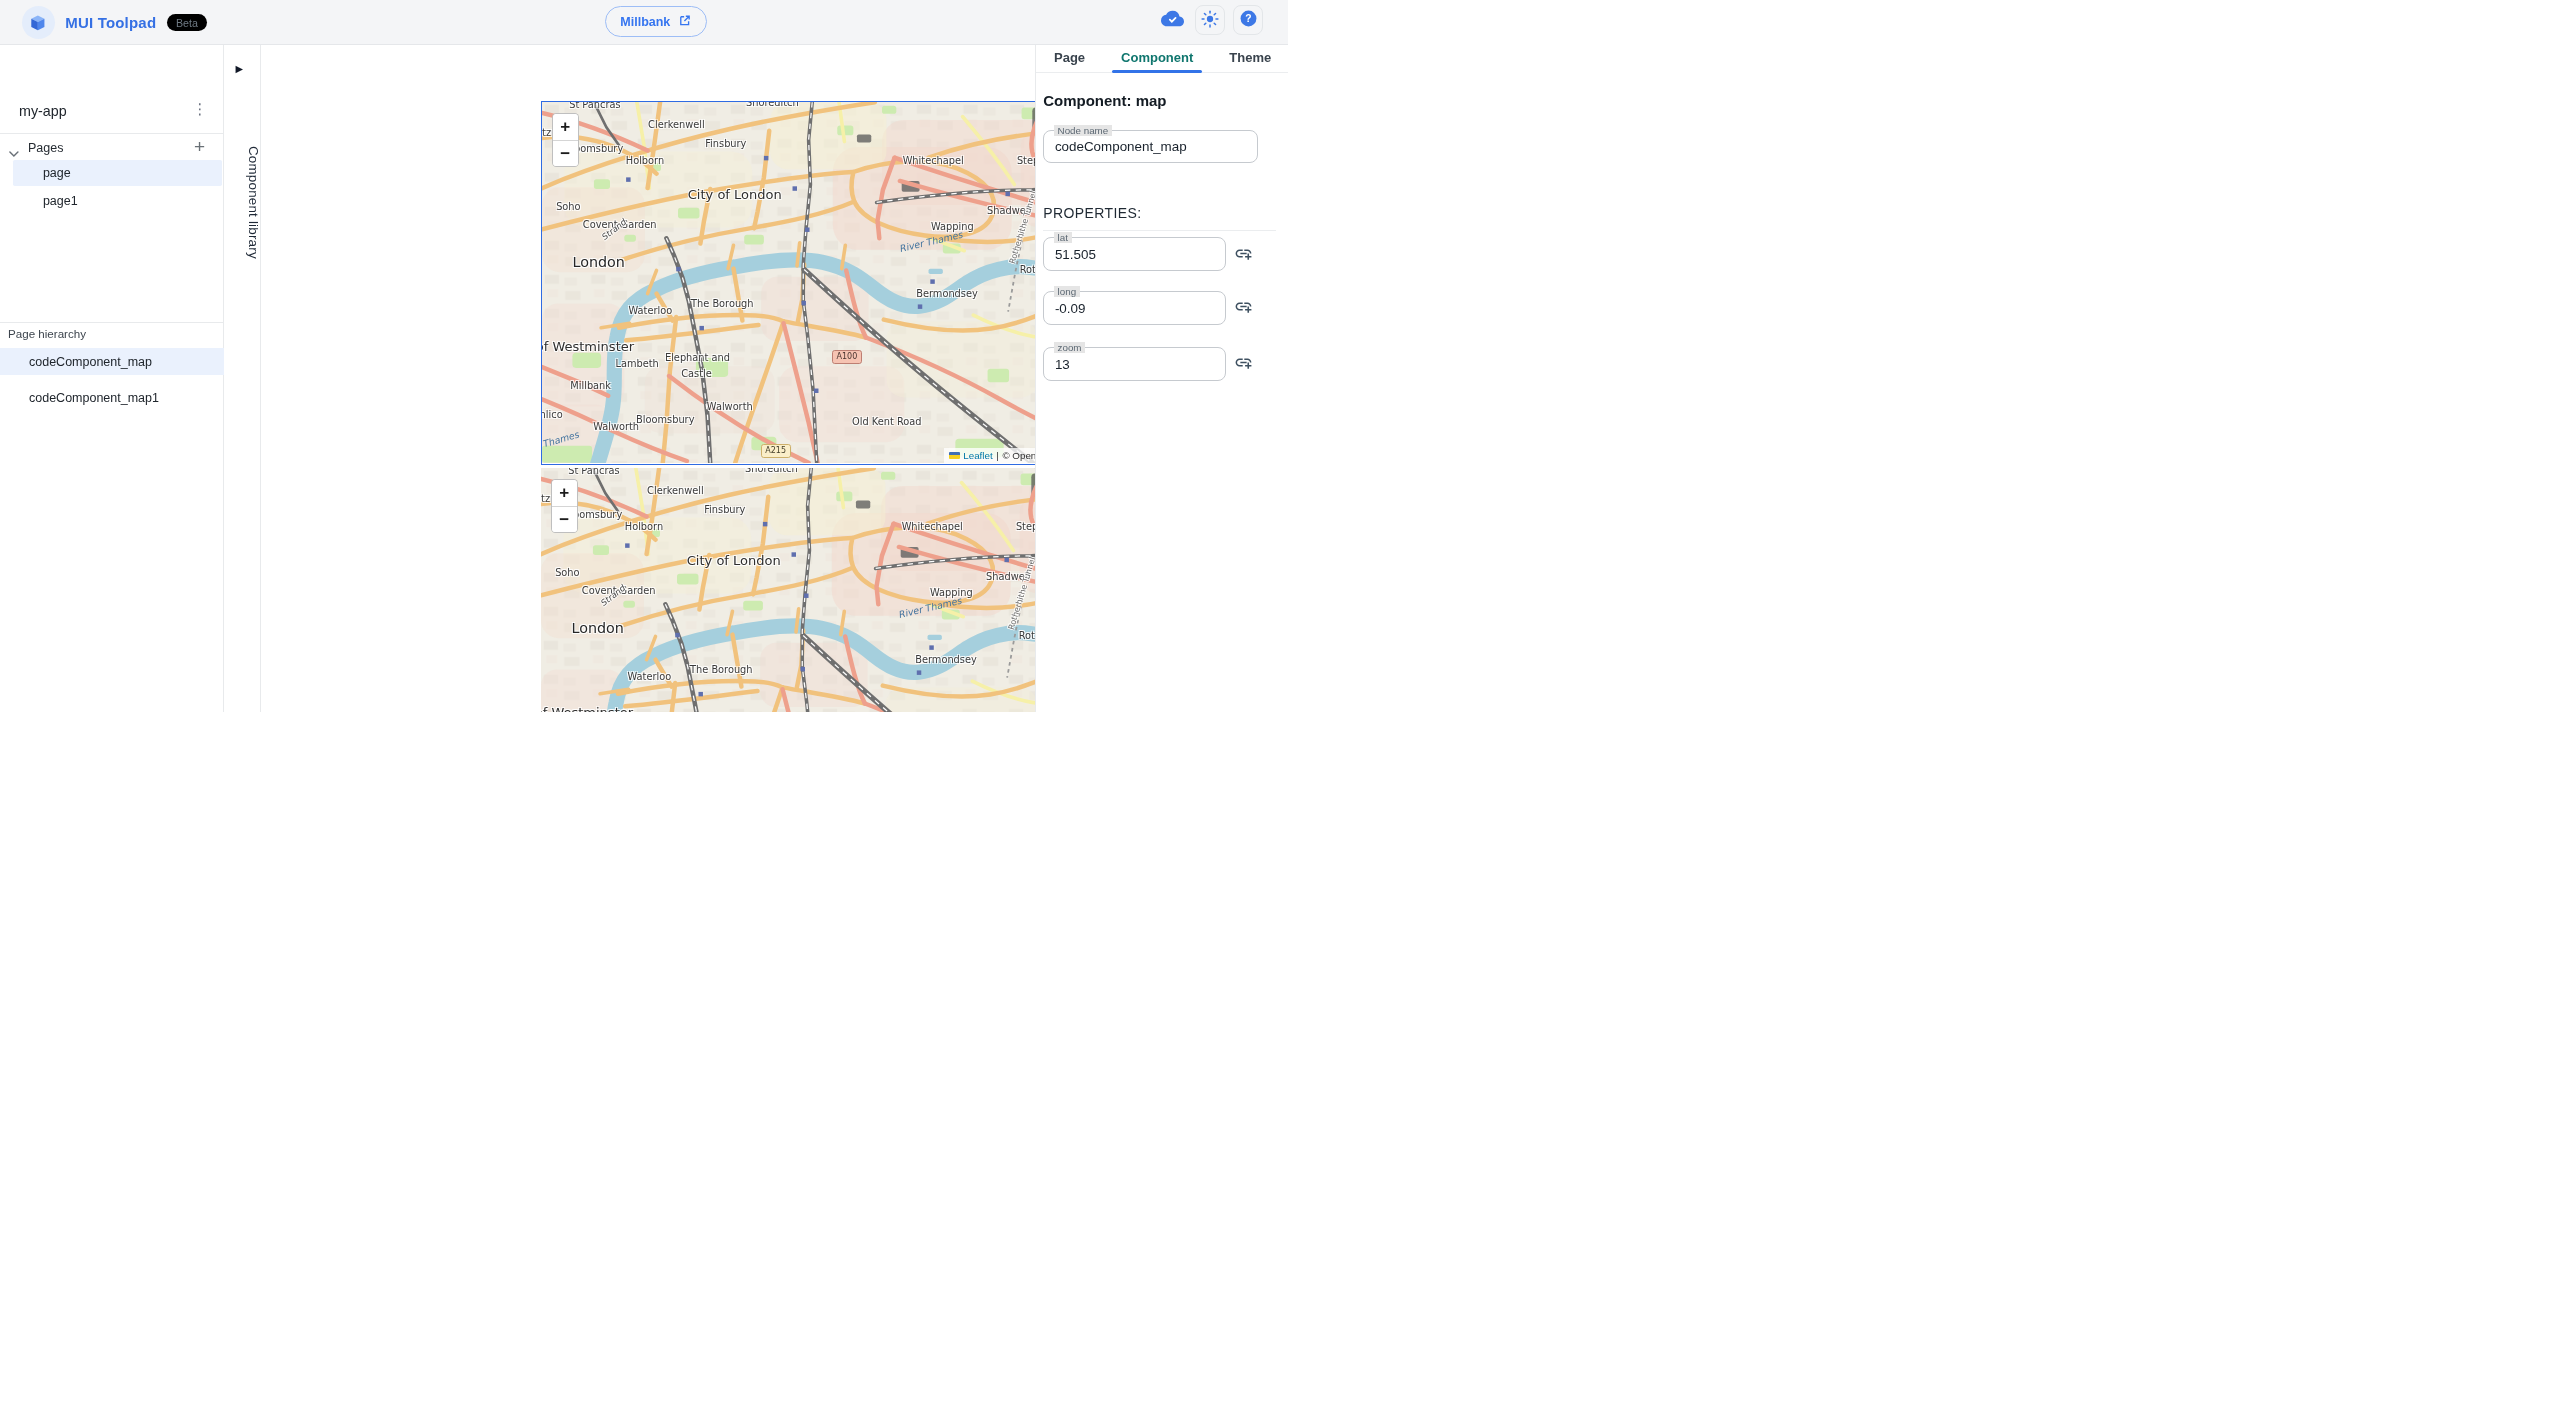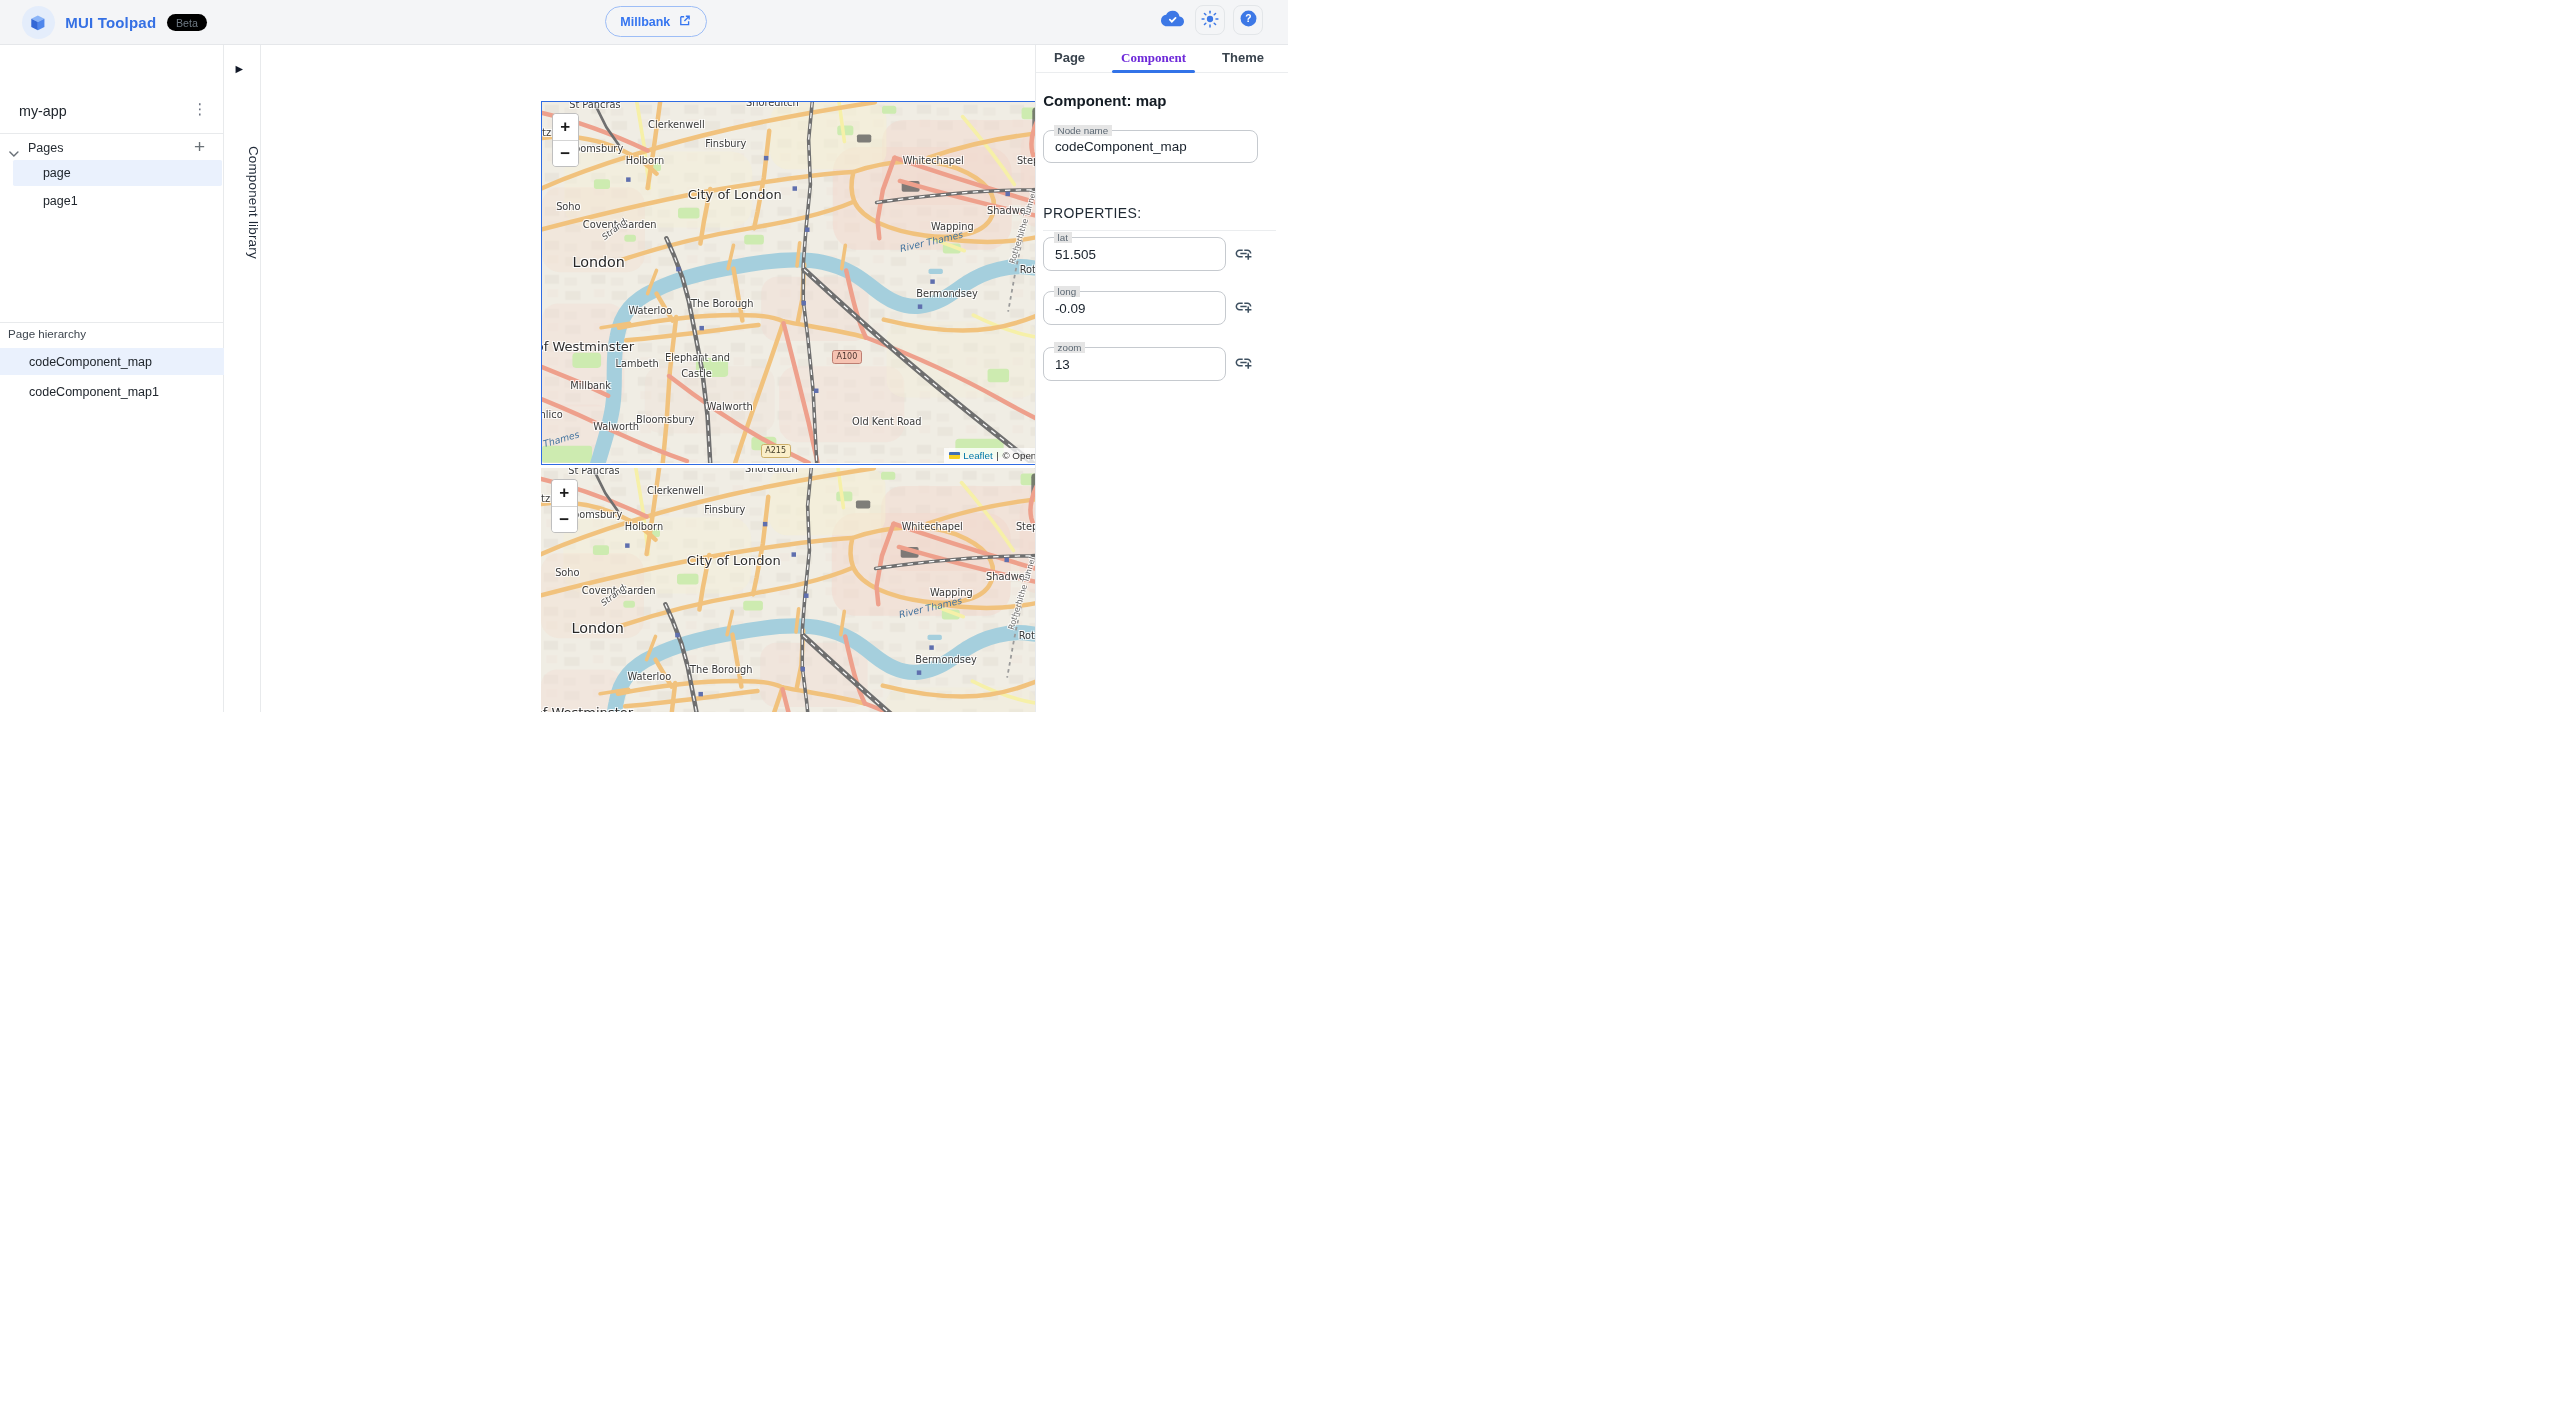--- a/index.html
+++ b/index.html
@@ -98,21 +98,21 @@
   .drag-dots i { width:2.7px; height:2.7px; border-radius:50%; background:#fff; }
   .chip-ibtn { background:none; border:none; padding:0; cursor:pointer; display:flex; align-items:center; }
 
   
   .inspector { position:absolute; left:1035px; top:45px; width:253px; height:668px;
     background:#fff; border-left:0.9px solid #e8eaec; z-index:20; }
   .tabs { position:absolute; left:0; top:0; width:100%; height:28px;
     border-bottom:0.9px solid #ebedef; display:flex; padding-left:9px; gap:18px; }
   .tab { position:relative; font-size:13px; font-weight:bold; color:#39434d;
     padding:4.5px 9px 7.2px 9px; cursor:pointer; }
-  .tab.active { color:#6d28d9;font-family:Liberation Serif, serif; }
+  .tab.active { color:#0f766e; }
   .tab.active::after { content:""; position:absolute; left:0; right:0; bottom:-0.9px;
     height:2.7px; background:#3273e8; border-radius:1.8px; }
   .insp-heading { position:absolute; left:7.2px; top:47px; font-size:15px; font-weight:bold;
     color:#131b23; }
   .field { position:absolute; border:0.9px solid #c6cacf; border-radius:8px; background:#fff; }
   .field-label { position:absolute; top:-6.3px; left:9.8px; background:#e5e5e5; padding:0 3.6px;
     font-size:9.8px; color:#5c6873; line-height:11.6px; }
   .field input { width:100%; height:100%; border:none; outline:none; background:transparent;
     font-size:13.4px; color:#19222c; padding:0 10.7px; border-radius:8px; font-family:inherit; }
   .nodefield { left:7.2px; top:85px; width:215px; height:33px; }
@@ -212,21 +212,21 @@
     </div>
     <div class="page-row" style="top:143px;">
       <span>page1</span>
     </div>
 
     <div class="side-div2"></div>
     <div class="ph-label">Page hierarchy</div>
     <div class="hier-row sel" style="top:303px;">
       <span>codeComponent_map</span>
     </div>
-    <div class="hier-row" style="top:333px;">
+    <div class="hier-row" style="top:333px;align-items:flex-end;">
       <span>codeComponent_map1</span>
     </div>
   </div>
 
   <div class="lib-strip">
     <span class="lib-arrow">▶</span>
     <div class="lib-label">Component library</div>
   </div>
 
   <div class="canvas">

